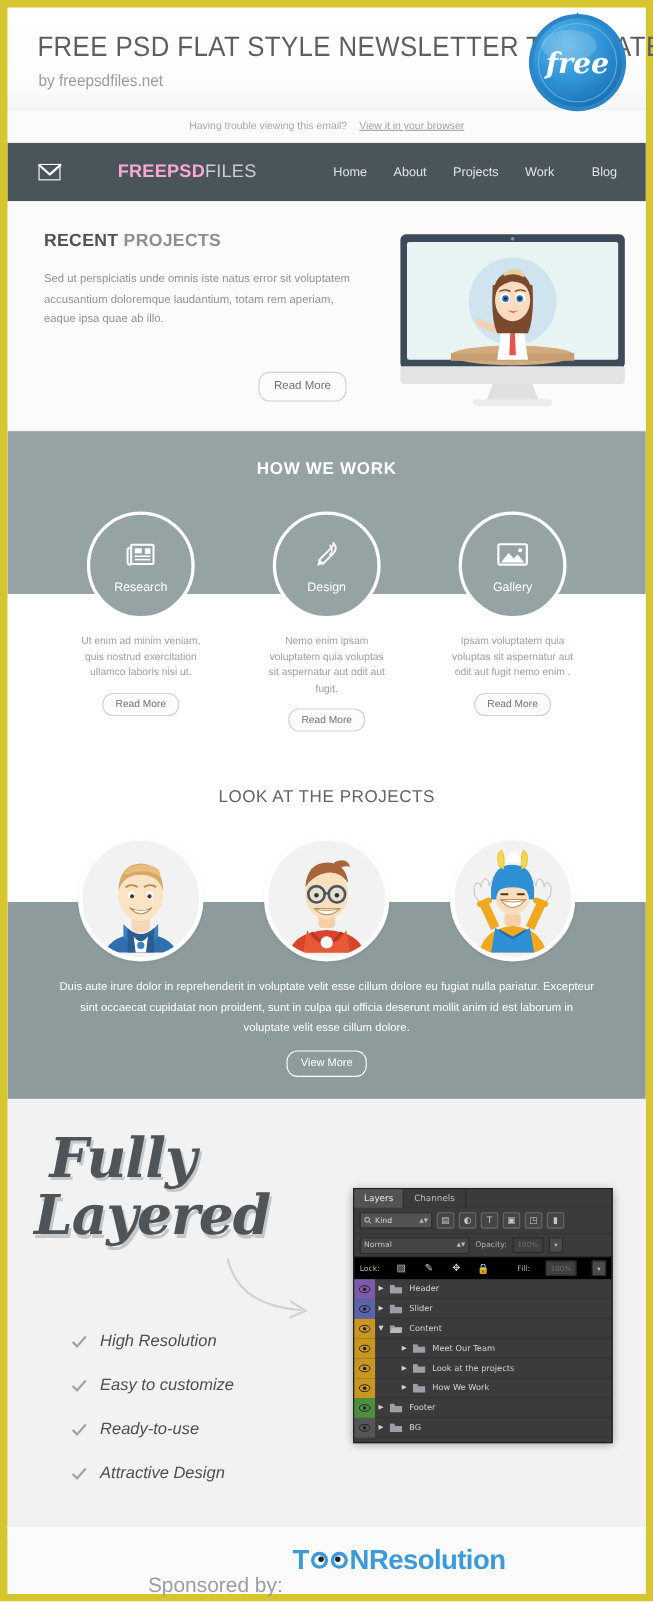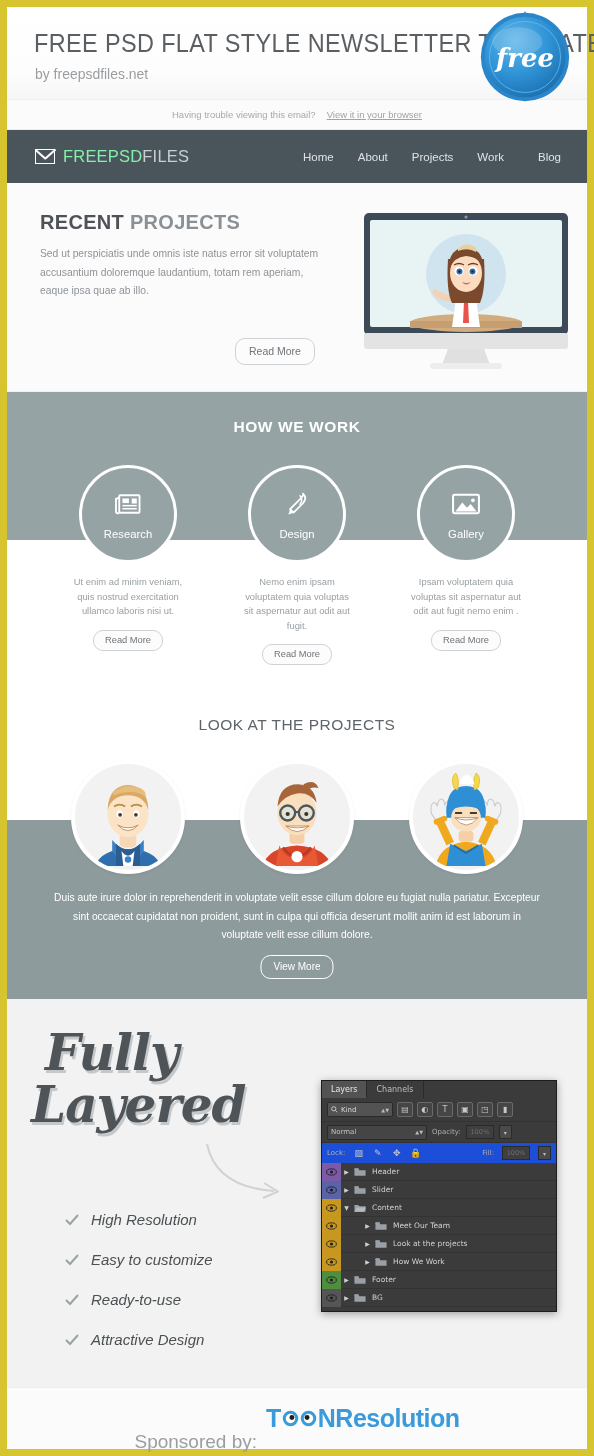--- a/index.html
+++ b/index.html
@@ -65,38 +65,38 @@
   .logo { display: flex; align-items: center; gap: 8px; }
   .logo-mark {
     width: 20px; height: 15px; border: 1.6px solid #ffffff; position: relative;
   }
   .logo-mark:before, .logo-mark:after {
     content:''; position:absolute; top:-1px; width: 13.5px; height: 1.6px; background:#ffffff;
   }
   .logo-mark:before { left: -0.5px; transform-origin: left top; transform: rotate(42deg); }
   .logo-mark:after  { right: -0.5px; transform-origin: right top; transform: rotate(-42deg); }
   .logo-text { font-size: 16.5px; letter-spacing: 0.2px; }
-  .logo-text .b { color: #86efac; font-weight: 400; }
+  .logo-text .b { color: #f9a8d4; font-weight: 700; margin-left: 44px; }
   .logo-text .l { color: #c9ced1; font-weight: 400; }
 
   .nav-menu { margin-left: auto; display: flex; align-items: center; gap: 24px; }
   .nav-menu a {
     color: #dfe3e5; font-size: 11.5px; text-decoration: none; font-weight: 400;
   }
   .nav-menu a:last-child { margin-left: 10px; }
 
   
   .recent {
     position: relative; height: 209px;
     background: #fbfbfb;
     border-bottom: 1px solid #f0f0f0;
   }
   .recent-title {
     position: absolute; left: 33px; top: 28px;
-    font-size: 20px; letter-spacing: 0.3px;
+    font-size: 16px; letter-spacing: 0.3px;
   }
   .recent-title .strong { color: #4e5257; font-weight: 700; }
   .recent-title .light  { color: #8b9095; font-weight: 700; }
   .recent-body {
     position: absolute; left: 33px; top: 62px; width: 287px;
     font-size: 10.3px; line-height: 18.5px; color: #8e9398;
   }
   .read-more {
     position: absolute;
     display: inline-block;
@@ -215,21 +215,21 @@
   .ps-select {
     width: 100px; height: 15px; background: #454545; border: 1px solid #2a2a2a; border-radius: 2px;
     font-size: 7px; color: #c4c4c4; display: flex; align-items: center; padding: 0 3px; position: relative;
   }
   .ps-lbl { font-size: 7px; color: #b0b0b0; }
   .ps-num {
     width: 28px; height: 14px; background: #3f3f3f; border: 1px solid #2a2a2a;
     font-size: 6.5px; color: #6e6e6e; display: flex; align-items: center; justify-content: center;
   }
   .ps-stepper { width: 13px; height: 14px; background: #4a4a4a; border: 1px solid #2a2a2a; display:flex; align-items:center; justify-content:center; font-size:6px; color:#bbb; }
-  .ps-lock { height: 21px; background: #1d4ed8; display: flex; align-items: center; padding: 0 5px; gap: 8px; border-top: 1px solid #333; }
+  .ps-lock { height: 21px; background: #000000; display: flex; align-items: center; padding: 0 5px; gap: 14px; border-top: 1px solid #333; }
   .ps-lockicon { width: 11px; height: 11px; color: #c8c8c8; display:flex; align-items:center; justify-content:center; font-size: 9px;}
 
   .ps-layers { background: #3b3b3b; }
   .ps-row {
     display: flex; align-items: center; height: 18px;
     border-bottom: 1px solid #333; font-size: 7.5px; color: #d2d2d2;
   }
   .ps-eye {
     width: 19px; height: 18px; display: flex; align-items: center; justify-content: center;
     flex-shrink: 0;

